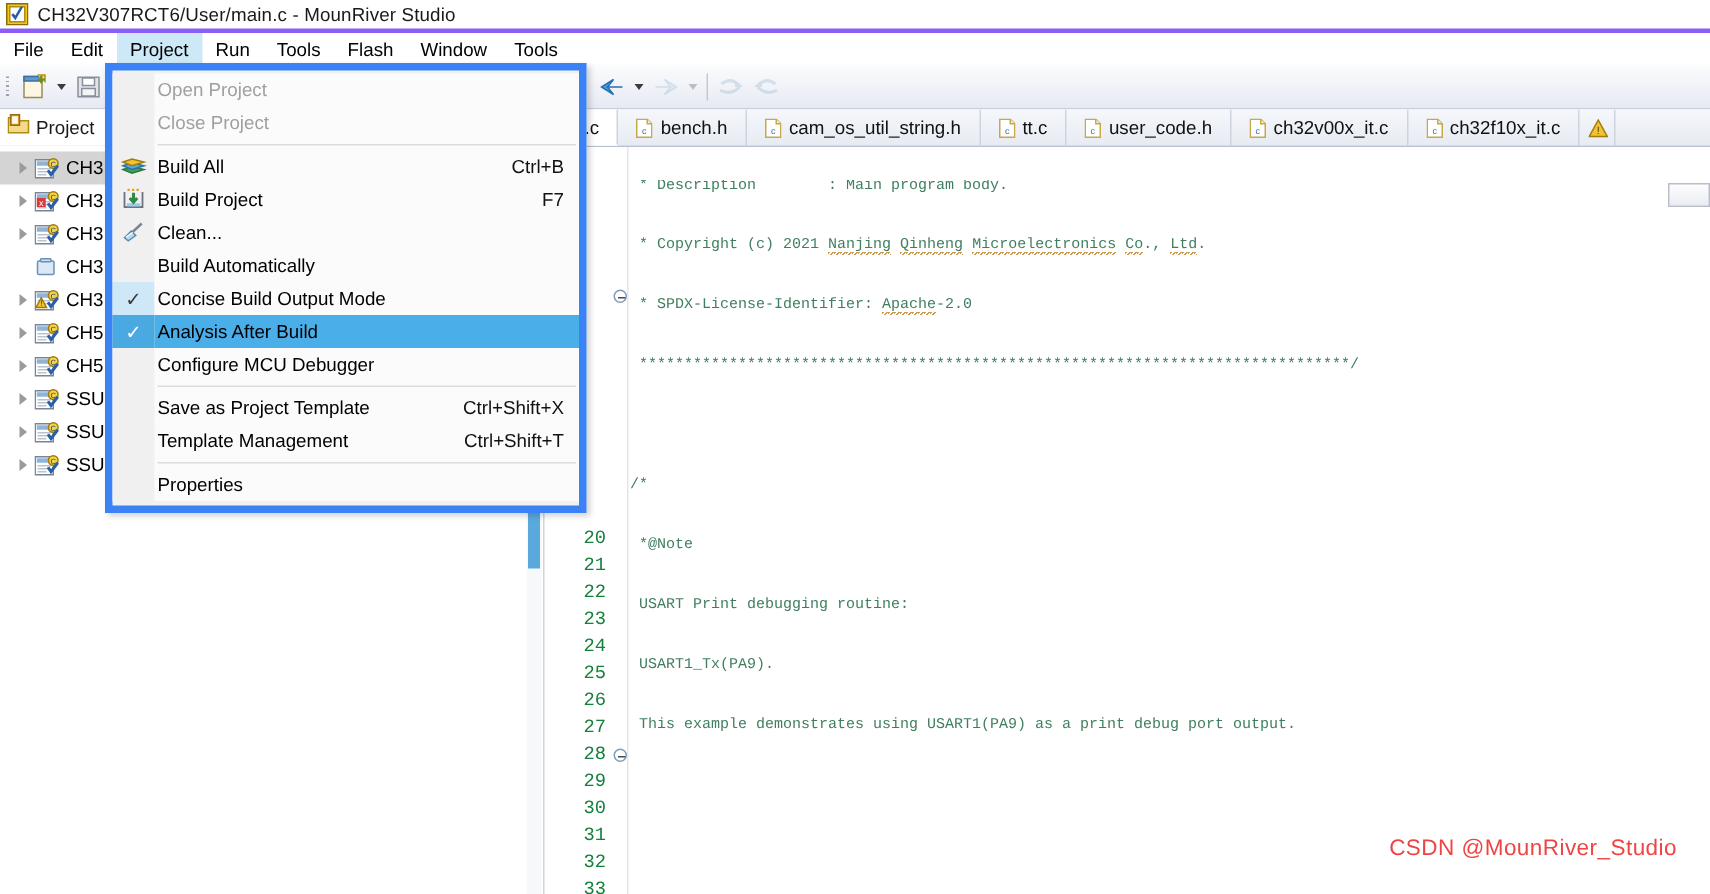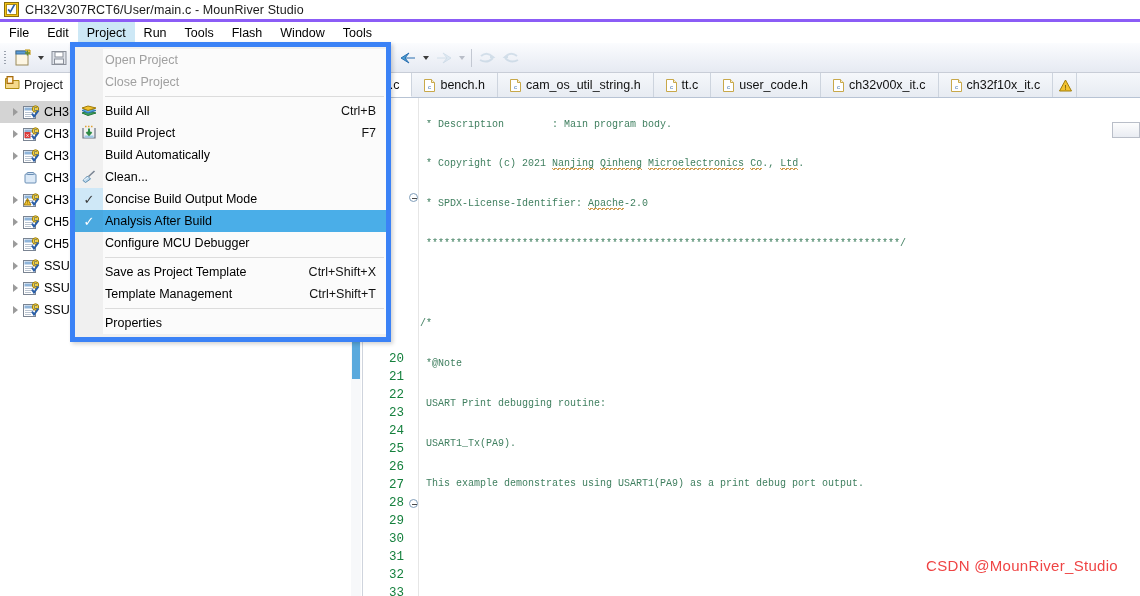--- a/index.html
+++ b/index.html
@@ -765,44 +765,44 @@
           </svg>
         </span>
       </div>
       <div class="dd-body">
         <span class="dd-label">Build Project</span>
         <span class="dd-key">F7</span>
       </div>
     </div>
 
     <div class="dd-item">
-      <div class="dd-gutter"></div>
-      <div class="dd-body">
-        <span class="dd-label">Build Automatically</span>
-        <span class="dd-key"></span>
-      </div>
-    </div>
-
-    <div class="dd-item">
       <div class="dd-gutter">
         <span class="dd-ico">
           <svg width="18" height="16" viewBox="0 0 18 16">
             <path d="M14.5 2 L7.5 8.5" stroke="#7a8492" stroke-width="1.6"></path>
             <path d="M7.5 7 L10.5 10 L5.5 13.5 L3 11.5 Z" fill="#bcd9ee" stroke="#5a8cb0"></path>
             <path d="M4 11 L8.5 8" stroke="#fff" stroke-width="0.8"></path>
           </svg>
         </span>
       </div>
       <div class="dd-body">
         <span class="dd-label">Clean...</span>
         <span class="dd-key"></span>
       </div>
     </div>
 
     <div class="dd-item">
+      <div class="dd-gutter"></div>
+      <div class="dd-body">
+        <span class="dd-label">Build Automatically</span>
+        <span class="dd-key"></span>
+      </div>
+    </div>
+
+    <div class="dd-item">
       <div class="dd-gutter checked">
         <span class="check">✓</span>
       </div>
       <div class="dd-body">
         <span class="dd-label">Concise Build Output Mode</span>
         <span class="dd-key"></span>
       </div>
     </div>
 
     <div class="dd-item sel">

